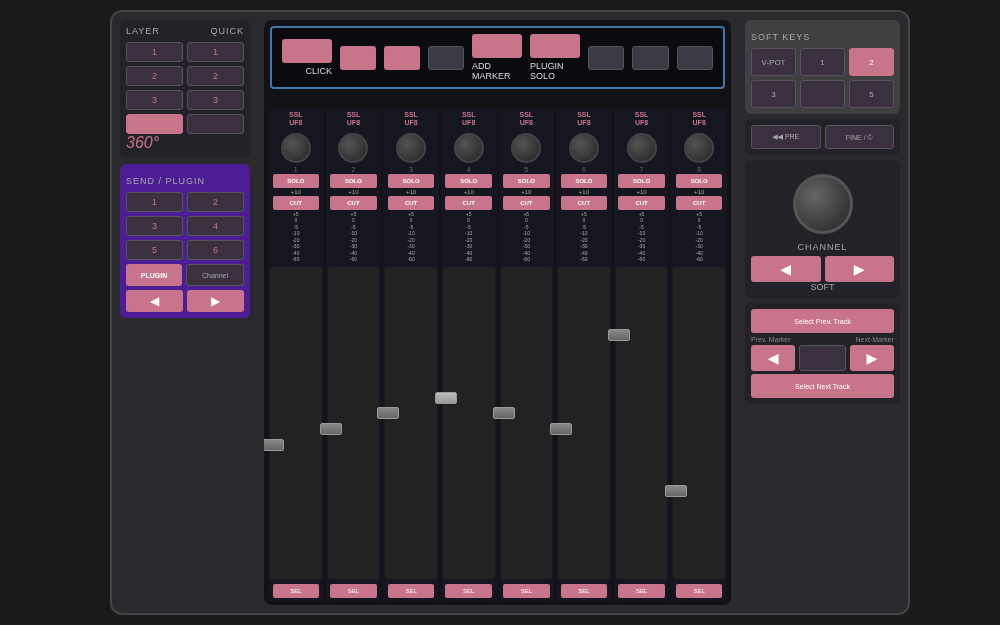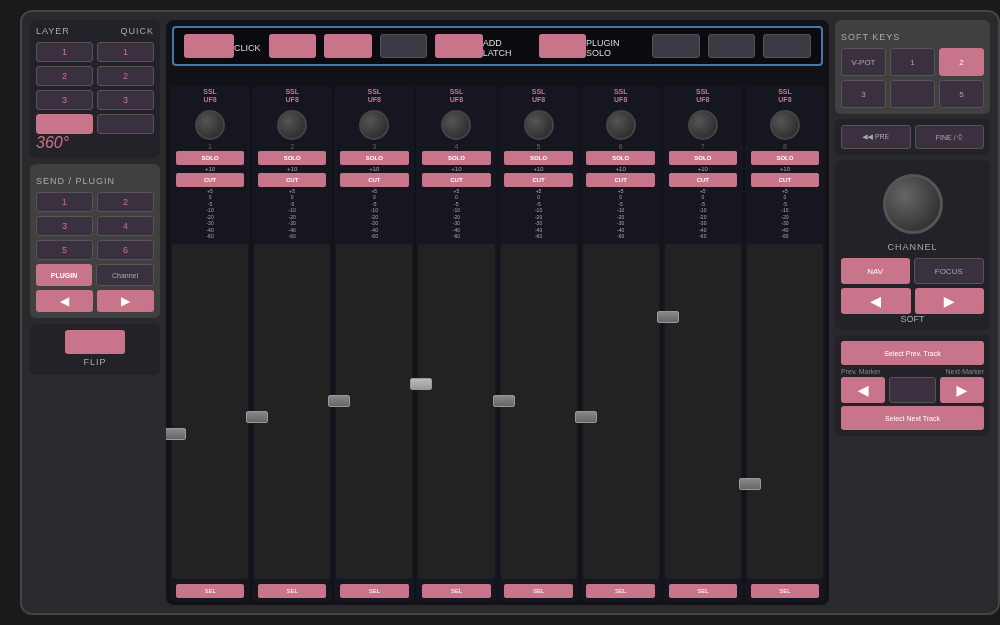--- a/index.html
+++ b/index.html
@@ -7,29 +7,29 @@
       width: 1000px;
       height: 625px;
       background: #1a1a1a;
       display: flex;
       align-items: center;
       justify-content: center;
       font-family: Arial, sans-serif;
       overflow: hidden;
     }
     .main-unit {
-      width: 980px;
+      width: 800px;
       height: 605px;
       background: #2a2a2e;
       border-radius: 12px;
       border: 2px solid #444;
       display: flex;
       flex-direction: row;
       padding: 8px;
-      gap: 6px;
+      gap: 14px;
       position: relative;
       margin-left: 20px;
     }
 
     
     .left-panel {
       width: 130px;
       display: flex;
       flex-direction: column;
       gap: 6px;
@@ -46,21 +46,21 @@
       border-radius: 6px;
       padding: 6px;
     }
     .layer-grid {
       display: grid;
       grid-template-columns: repeat(2, 1fr);
       gap: 4px;
       margin-top: 4px;
     }
     .send-section {
-      background: #404040;
+      background: #4c1d95;
       border-radius: 6px;
       padding: 6px;
     }
     .send-grid {
       display: grid;
       grid-template-columns: repeat(2, 1fr);
       gap: 4px;
       margin-top: 4px;
     }
     .number-btn {
@@ -187,21 +187,22 @@
     .fkey-btn {
       background: #c8748a;
       border-radius: 3px;
       height: 24px;
       width: 50px;
       border: none;
       cursor: pointer;
     }
     .fkey-labeled {
       display: flex;
-      align-items: center;
+      flex-direction: column;
+      align-items: flex-end;
       position: relative;
     }
     .fkey-labeled-label {
       color: #ddd;
       font-size: 9px;
       margin-top: 3px;
     }
     .dark-fkey {
       background: #3a3a44;
       border-radius: 3px;
@@ -556,41 +557,37 @@
       <div class="plugin-row">
         <button class="plugin-btn">PLUGIN</button>
         <button class="channel-btn">Channel</button>
       </div>
       <div class="nav-btns">
         <button class="nav-btn">◀</button>
         <button class="nav-btn">▶</button>
       </div>
     </div>
 
-    <div class="flip-section">
-      <button class="flip-btn"></button>
-      <span class="section-label" style="margin-top:3px;">FLIP</span>
-    </div>
 
 
   </div>
 
   <div class="center-panel">
 
     <div class="function-keys">
       <div class="fkey-labeled">
         <button class="fkey-btn"></button>
         <span class="fkey-labeled-label">CLICK</span>
       </div>
       <button class="fkey-btn"></button>
       <button class="fkey-btn"></button>
       <button class="dark-fkey"></button>
       <div class="fkey-labeled">
         <button class="fkey-btn"></button>
-        <span class="fkey-labeled-label">ADD LATCH</span>
+        <span class="fkey-labeled-label">ADD MARKER</span>
       </div>
       <div class="fkey-labeled">
         <button class="fkey-btn"></button>
         <span class="fkey-labeled-label">PLUGIN SOLO</span>
       </div>
       <button class="dark-fkey"></button>
       <button class="dark-fkey"></button>
       <button class="dark-fkey"></button>
     </div>
 
@@ -817,24 +814,20 @@
 
     <div class="transport-section">
       <button class="transport-btn" style="font-size:7px;">◀◀ PRE</button>
       <button class="transport-btn" style="font-size:7px;">FINE / ©</button>
     </div>
 
 
     <div style="background:#222228;border-radius:6px;padding:6px;">
       <div class="channel-knob-large"></div>
       <div class="channel-label">CHANNEL</div>
-      <div class="nav-focus-row" style="margin-top:6px;">
-        <button class="nav-btn-r">NAV</button>
-        <button class="focus-btn">FOCUS</button>
-      </div>
       <div class="bank-row" style="margin-top:4px;">
         <button class="bank-btn">◀</button>
         <button class="bank-btn">▶</button>
       </div>
       <div class="bank-label">SOFT</div>
     </div>
 
     <div class="marker-section">
       <button class="select-track-btn">
         <span>Select Prev. Track</span>

